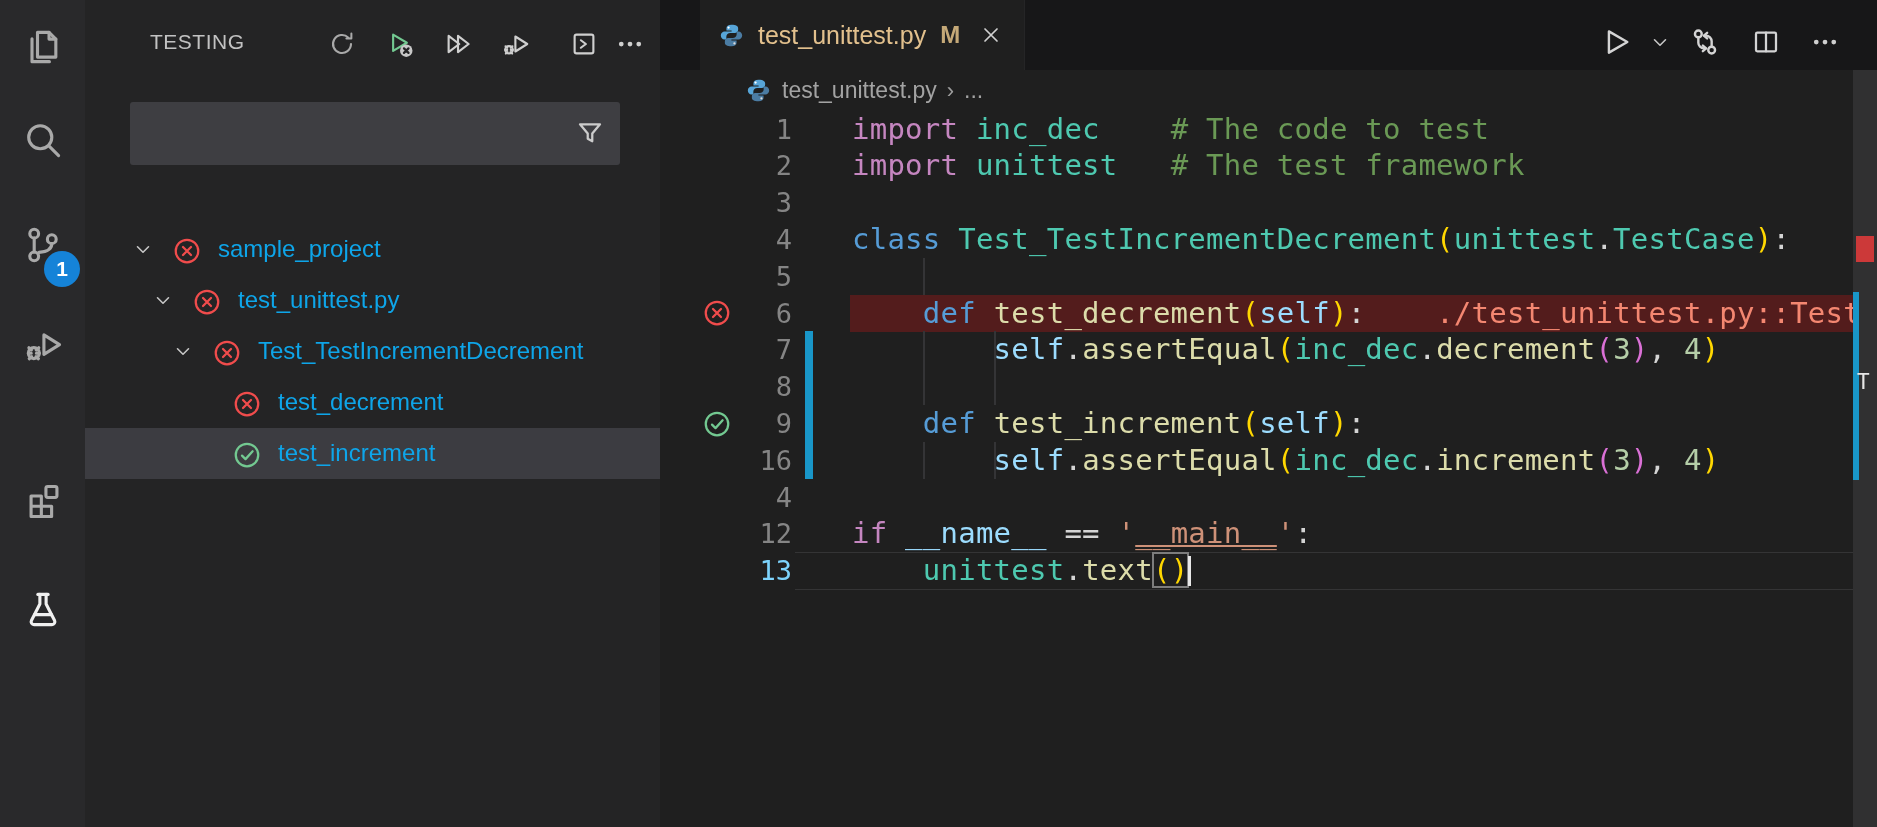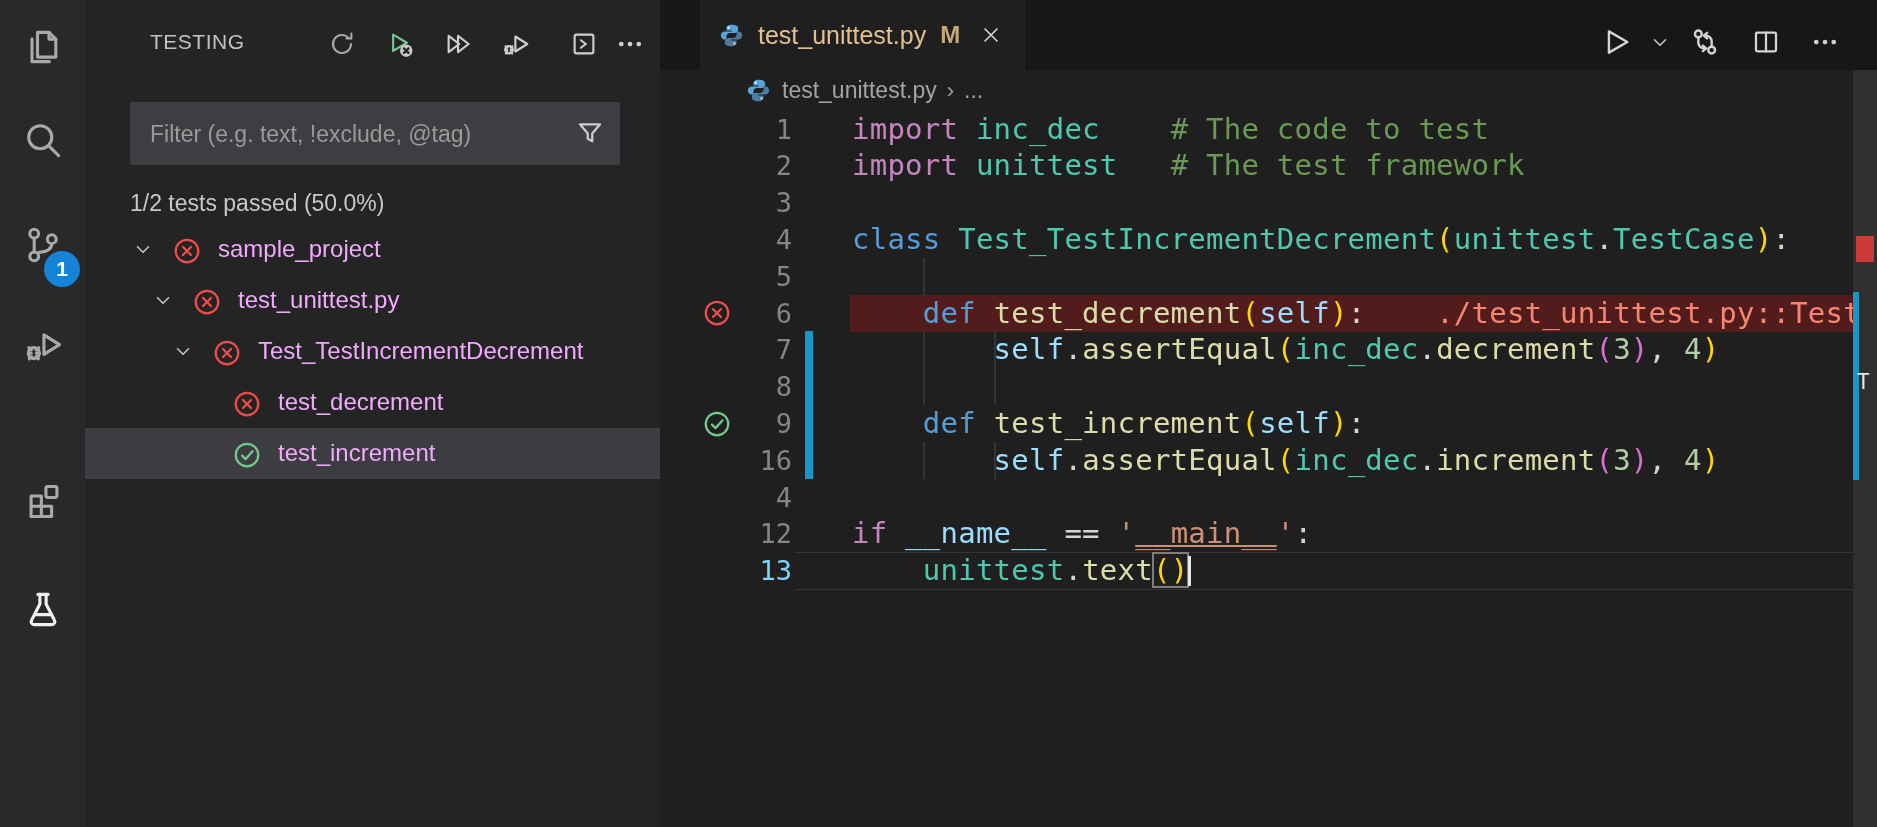--- a/index.html
+++ b/index.html
@@ -18,21 +18,21 @@
   #filter-box{left:45px;top:102px;width:490px;height:63px;background:#3e3e42;border-radius:3px;}
   #filter-input{position:absolute;left:18px;top:0;width:410px;height:63px;background:transparent;border:none;outline:none;
                 color:#d4d4d4;font-size:23px;font-family:"Liberation Sans",sans-serif;}
   #filter-input::placeholder{color:#9a9a9a;}
   #filter-funnel{position:absolute;right:14px;top:15px;}
   #test-status{left:45px;top:190px;font-size:23px;color:#c8c8c8;}
   .tree-row{position:absolute;left:0;width:575px;height:51px;display:flex;align-items:center;cursor:pointer;}
   .tree-row.selected{background:#3c3c41;}
   .tree-chevron{position:absolute;top:14px;width:24px;height:24px;}
   .tree-ico{position:absolute;top:12px;width:27px;height:27px;}
-  .tree-label{position:absolute;top:11px;font-size:24px;color:#f0abfc;white-space:nowrap;}
+  .tree-label{position:absolute;top:11px;font-size:24px;color:#0ea5e9;white-space:nowrap;}
   
   #tabstrip{left:660px;top:0;width:1217px;height:70px;background:#171718;}
   #tab{position:absolute;left:40px;top:0;height:70px;background:#1f1f1f;display:flex;align-items:center;
        padding:0 20px 0 18px;border-right:1px solid #252526;cursor:pointer;}
   #tab-title{font-size:25px;color:#e2c08d;margin-left:13px;white-space:nowrap;}
   #tab-dirty{font-size:24px;color:#c5a978;margin-left:14px;font-weight:bold;}
   #tab-close{margin-left:18px;width:26px;height:26px;display:flex;align-items:center;justify-content:center;cursor:pointer;}
   .ed-action{position:absolute;top:24px;width:36px;height:36px;display:flex;align-items:center;justify-content:center;cursor:pointer;}
   #editor-clip{left:660px;top:70px;width:1193px;height:757px;overflow:hidden;background:#1f1f1f;}
   #breadcrumb{position:absolute;left:85px;top:0;height:41px;display:flex;align-items:center;color:#a3a3a3;font-size:23px;}
@@ -165,28 +165,26 @@
           <span>
             <svg width="30" height="30" viewBox="0 0 24 24" fill="#cfcfcf">
               <circle cx="5" cy="12" r="1.9"></circle>
               <circle cx="12" cy="12" r="1.9"></circle>
               <circle cx="19" cy="12" r="1.9"></circle>
             </svg>
           </span>
         </div>
       </div>
     <div id="filter-box" class="abs">
-      <input id="filter-input" placeholder="Filter (e.g. text, !exclude, @tag)" style="">
       <span id="filter-funnel">
           <svg width="32" height="32" viewBox="0 0 24 24" fill="none" stroke="#cccccc" stroke-width="1.7" stroke-linecap="round" stroke-linejoin="round">
             <path d="M4.5 5.5h15l-5.8 6.8v5.9l-3.4-1.8v-4.1z"></path>
           </svg>
         </span>
     </div>
-    <div id="test-status" class="abs">1/2 tests passed (50.0%)</div>
     <div id="tree">
         <div class="tree-row" style="top: 224px;">
           <span class="tree-chevron" style="left: 47px;">
             <svg width="22" height="22" viewBox="0 0 24 24" fill="none" stroke="#c8c8c8" stroke-width="1.7" stroke-linecap="round" stroke-linejoin="round">
               <path d="M6 9.5l6 6 6-6"></path>
             </svg>
           </span>
           <span class="tree-ico" style="left: 87px;">
             <svg width="30" height="30" viewBox="0 0 24 24" fill="none" stroke="#f14c4c" stroke-width="1.8" stroke-linecap="round">
               <circle cx="12" cy="12" r="9"></circle>

